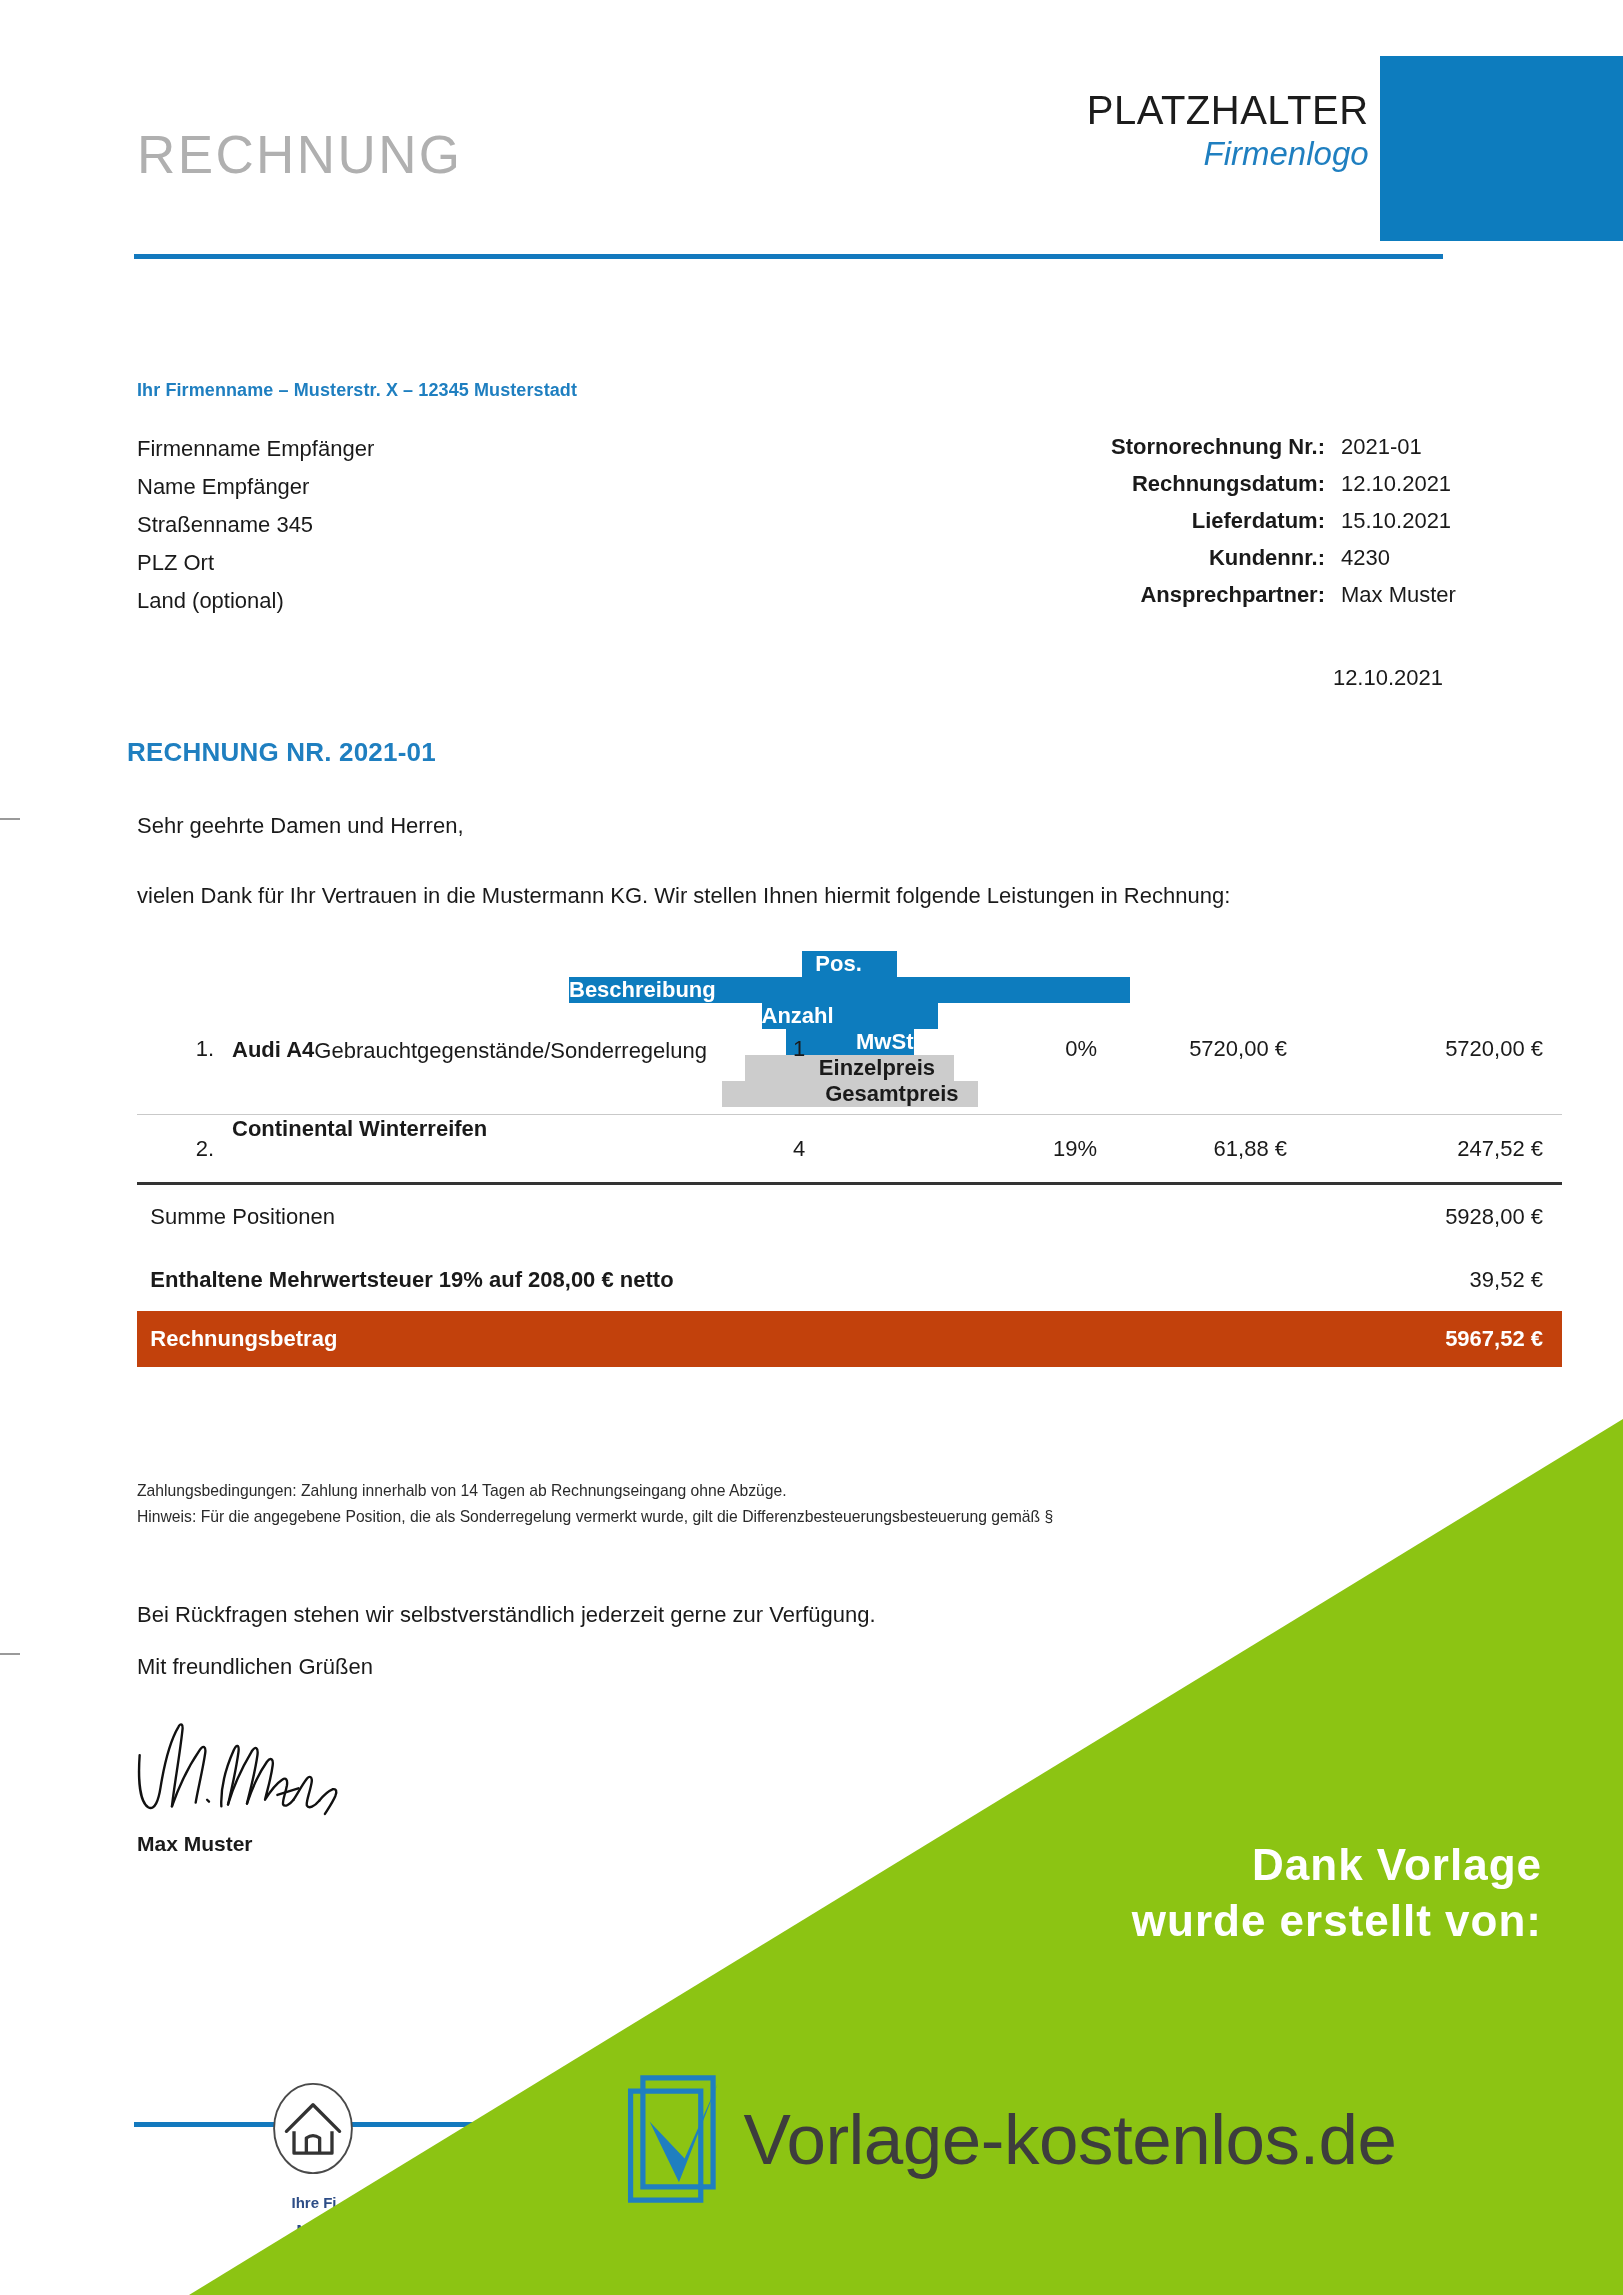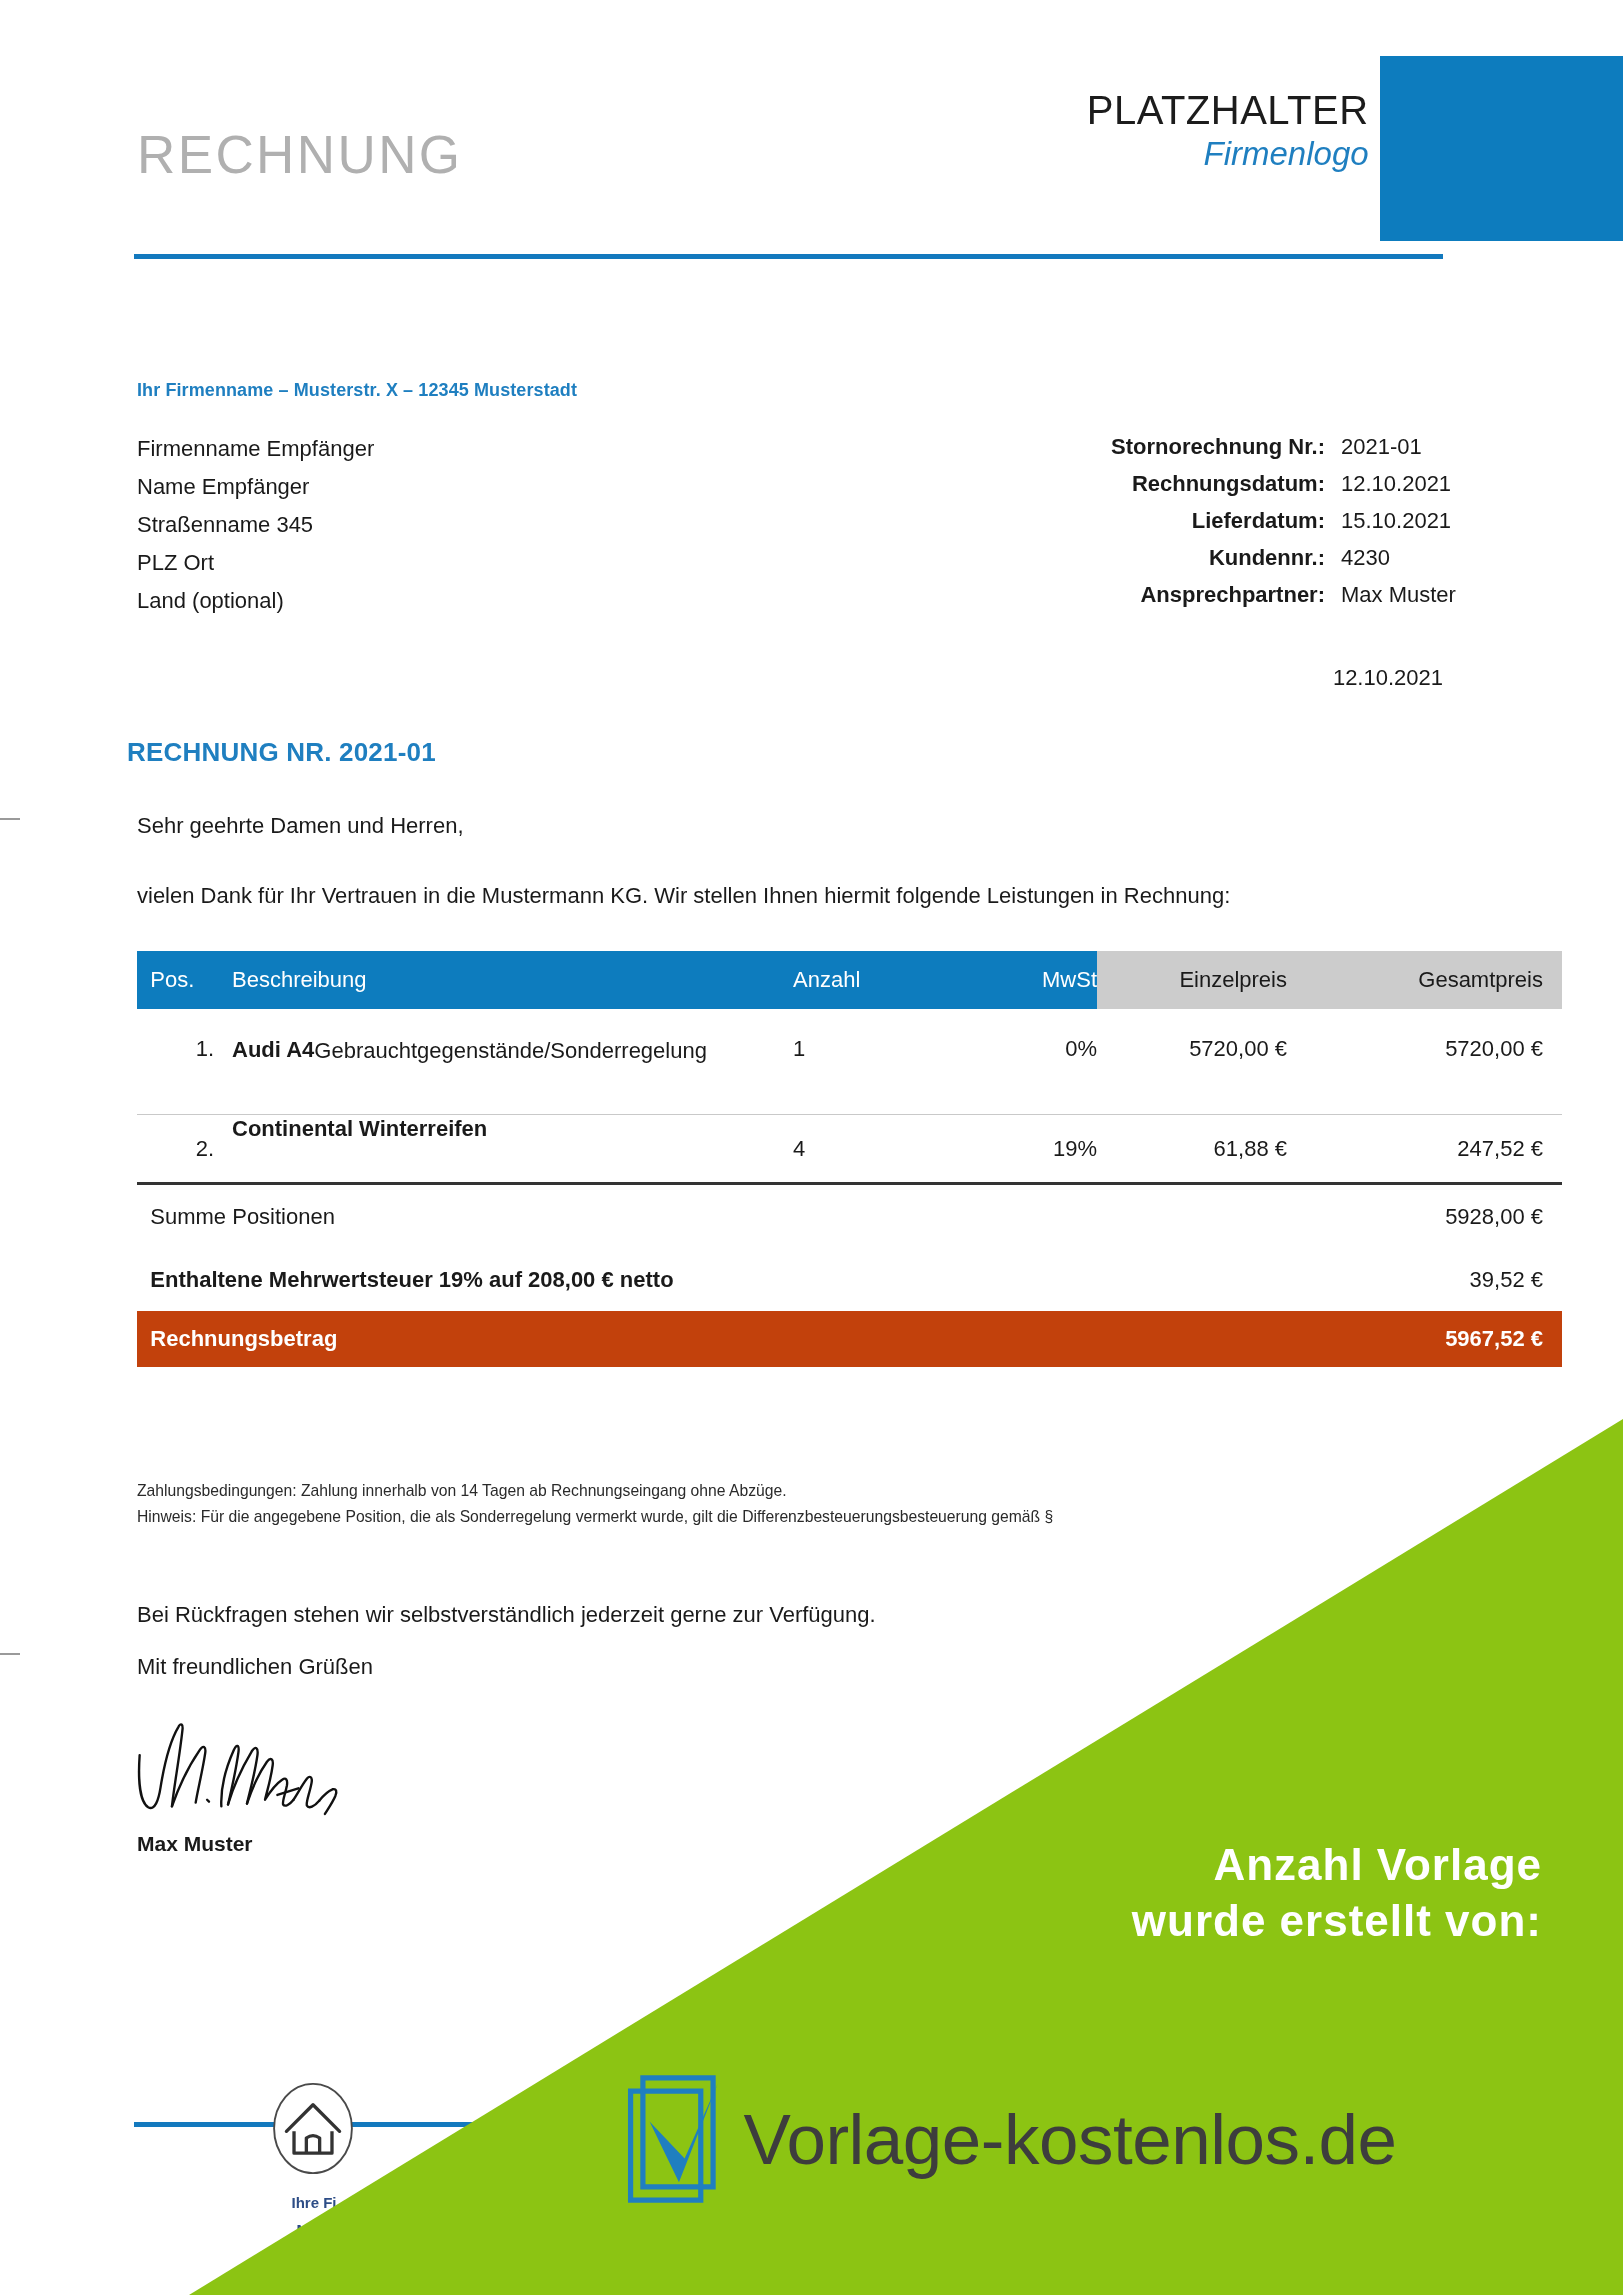--- a/index.html
+++ b/index.html
@@ -178,21 +178,22 @@
     position: absolute;
     left: 137px;
     top: 951px;
     width: 1425px;
   }
   .thead {
     display: flex;
     height: 58px;
     align-items: center;
     font-size: 22px;
-    font-weight: normal;
+    font-weight: bold;
+    flex-direction: column;
   }
   .th-blue {
     background: #0d7cbe;
     color: #ffffff;
     display: flex;
     align-items: center;
     height: 58px;
     box-sizing: border-box;
   }
   .th-gray {
@@ -534,21 +535,21 @@
   <div class="footer-text">
     <div>Ihre Fi</div>
     <div>Must</div>
     <div>12</div>
   </div>
 
   <div class="promo">
     <div class="promo-shape"></div>
 
     <div class="promo-text">
-      <div>Anzahl Vorlage</div>
+      <div>Dank Vorlage</div>
       <div>wurde erstellt von:</div>
     </div>
 
     <div class="promo-logo">
       <div class="promo-logo-mark">
         <svg viewBox="0 0 232 290" width="110" height="138" xmlns="http://www.w3.org/2000/svg">
           <path d="M16 44 L16 274 L164 274 L164 44 Z" fill="none" stroke="#1f7fc0" stroke-width="11"></path>
           <path d="M42 16 L42 246 L190 246 L190 16 Z" fill="none" stroke="#1f7fc0" stroke-width="11"></path>
           <path d="M56 108 L118 236 L200 28 L130 186 Z" fill="#1f7fc0"></path>
         </svg>

